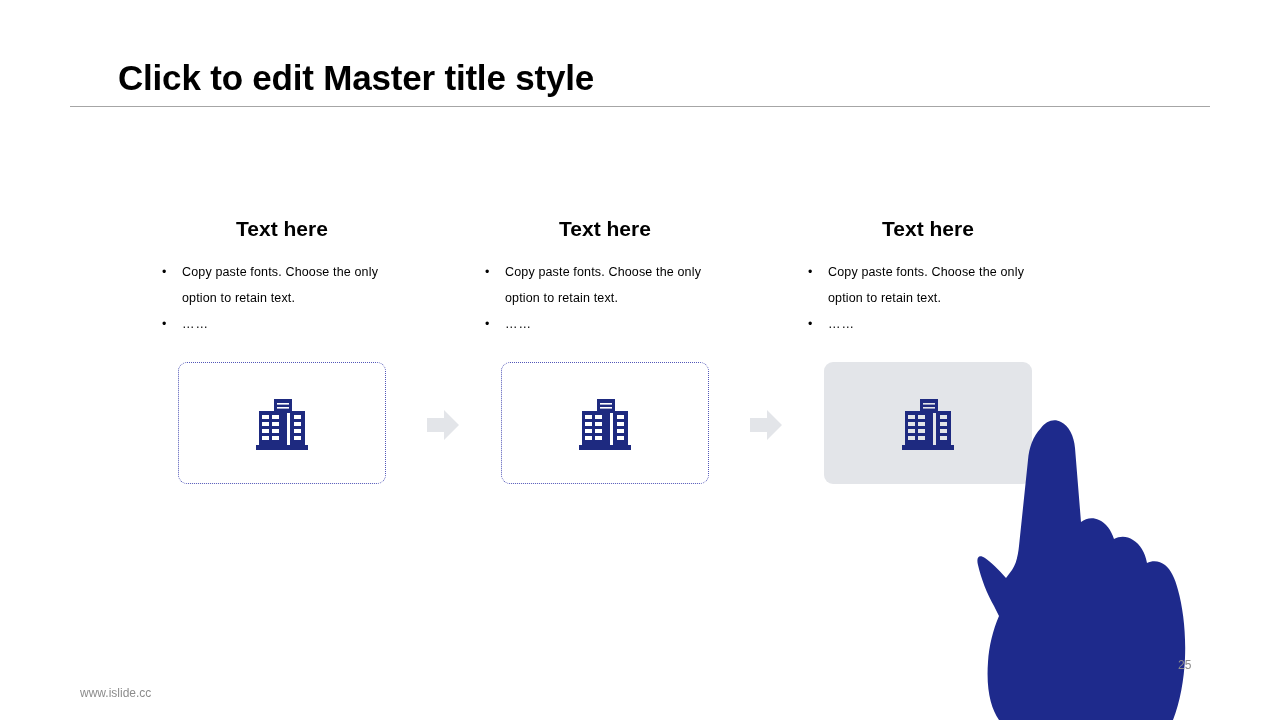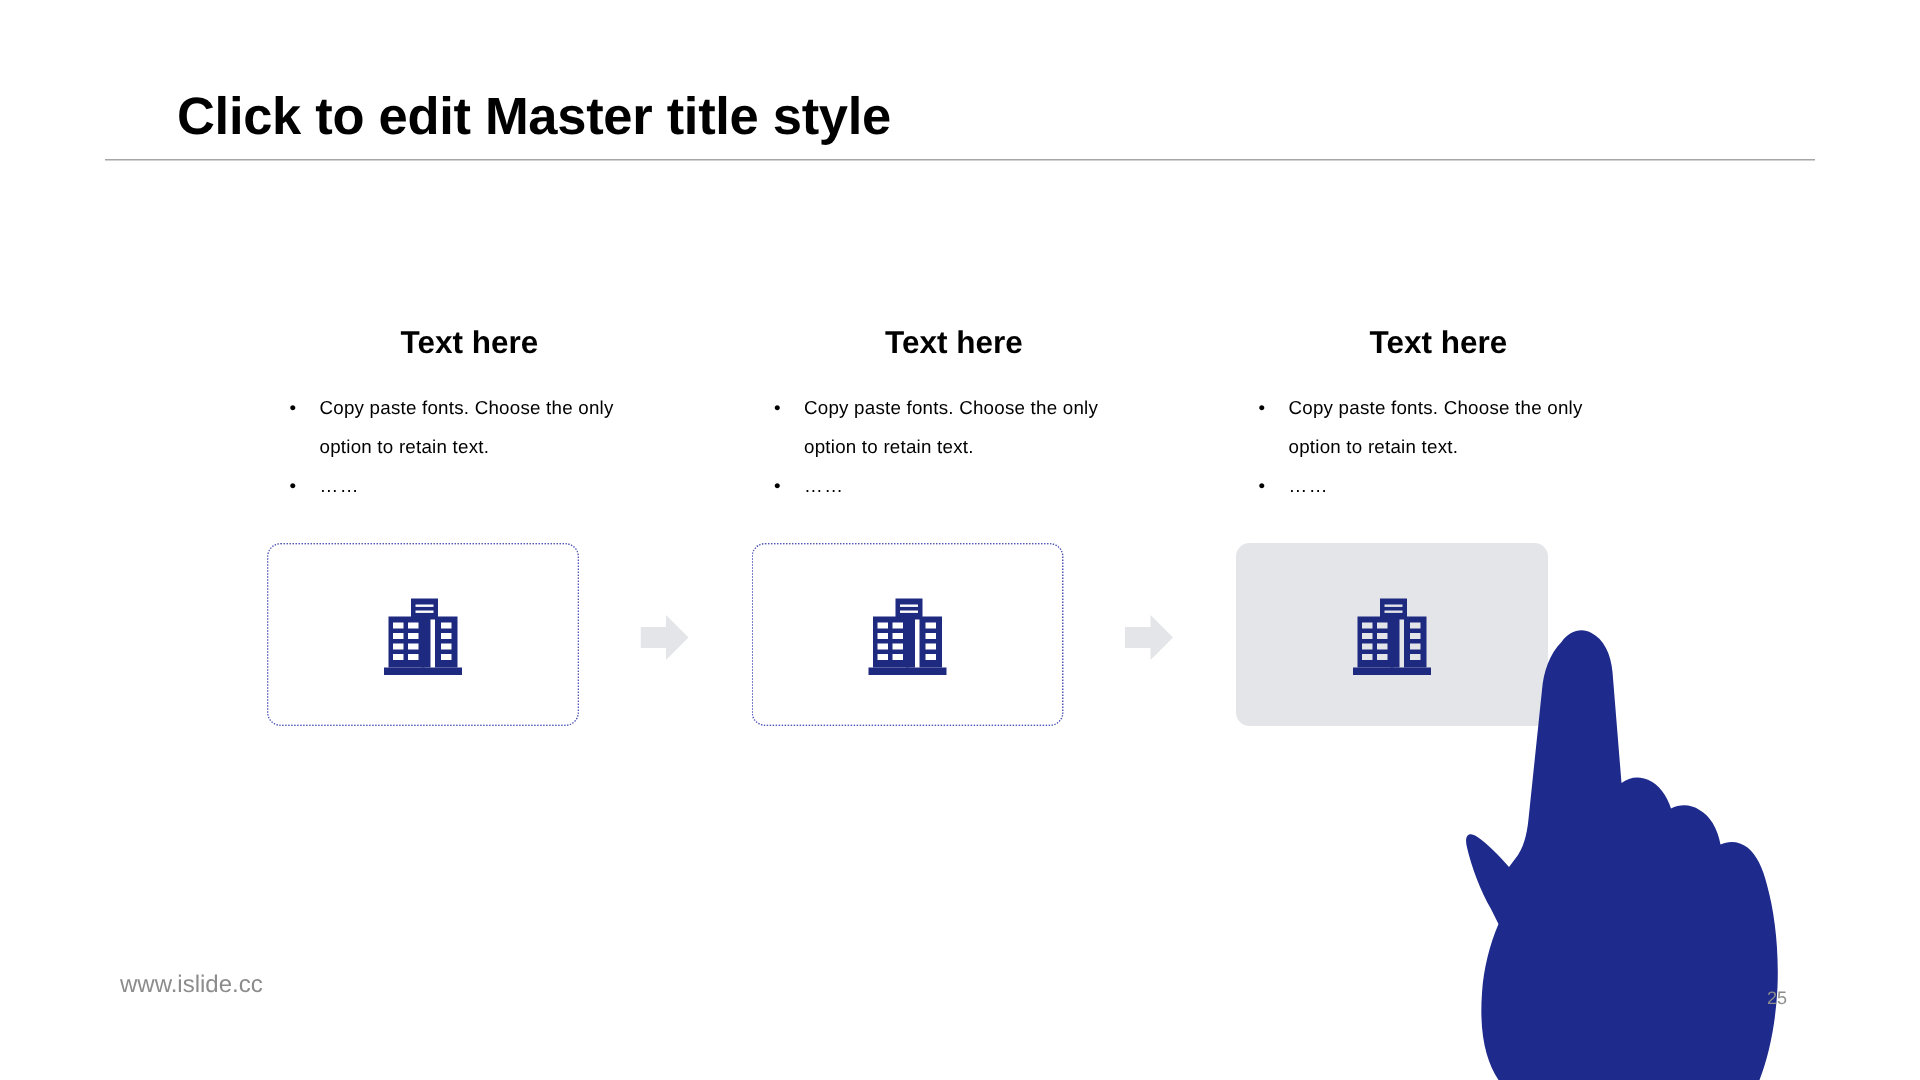--- a/index.html
+++ b/index.html
@@ -41,21 +41,20 @@
     position: absolute;
     left: 0;
     top: 216px;
     width: 1280px;
     height: 280px;
   }
   .column {
     position: absolute;
     top: 0;
     width: 250px;
-    margin-left: 31px;
   }
   .col-0 { left: 157px; }
   .col-1 { left: 480px; }
   .col-2 { left: 803px; }
 
   .col-heading {
     text-align: center;
     font-size: 21px;
     font-weight: bold;
     color: #000000;
@@ -139,22 +138,22 @@
     top: 418px;
     width: 230px;
     height: 302px;
     pointer-events: none;
   }
 
   
   .footer-url {
     position: absolute;
     left: 80px;
-    top: 648px;
-    font-size: 16px;
+    top: 686px;
+    font-size: 12px;
     color: #8c8c8c;
   }
   .page-number {
     position: absolute;
     left: 1178px;
     top: 658px;
     font-size: 12px;
     color: #8c8c8c;
     width: 26px;
   }

